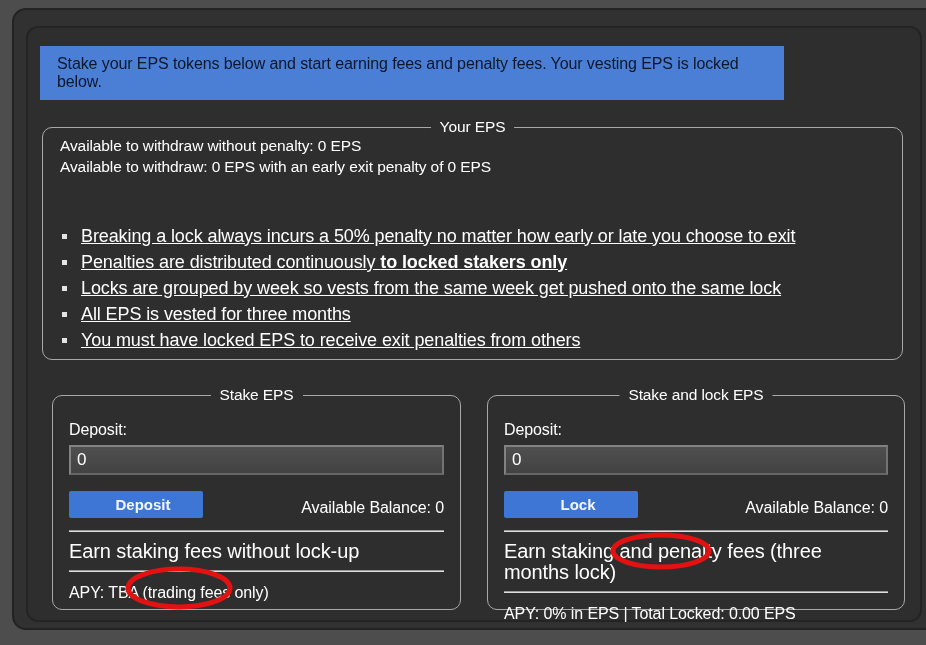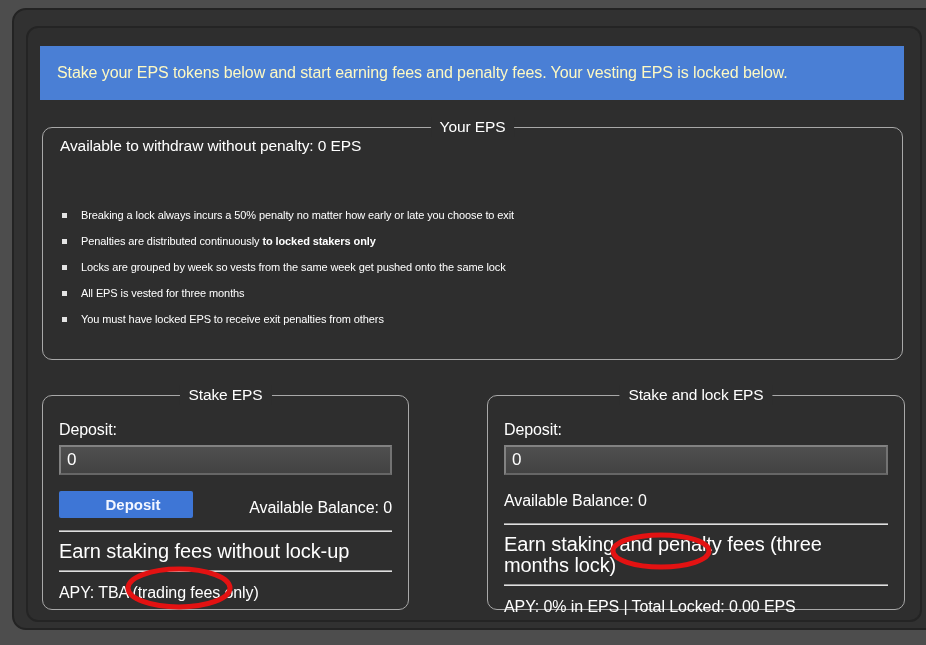--- a/index.html
+++ b/index.html
@@ -14,42 +14,42 @@
     position:absolute;left:12px;top:8px;width:930px;height:622px;
     box-sizing:border-box;background:#313131;
     border:2px solid #232323;border-radius:14px;
   }
   .inner-panel{
     position:absolute;left:26px;top:26px;width:896px;height:596px;
     box-sizing:border-box;background:#2e2e2e;
     border:2px solid #242424;border-radius:12px;
   }
   .banner{
-    position:absolute;left:12px;top:18px;width:864px;height:54px;
+    position:absolute;left:12px;top:18px;width:744px;height:54px;
     box-sizing:border-box;background:var(--banner-blue,#4a7fd5);
     display:flex;align-items:center;padding-left:17px;
-    font-size:16px;color:#fef9c3;
+    font-size:16px;color:#0f172a;
   }
   .fieldset{
     position:absolute;box-sizing:border-box;
     border:1px solid #a8a8a8;border-radius:10px;
   }
   .legend{
     position:absolute;top:-11px;left:50%;transform:translateX(-50%);
     background:#2e2e2e;padding:0 9px;font-size:15.5px;line-height:20px;
     white-space:nowrap;color:#fff;
   }
   .your-eps{left:14px;top:99px;width:861px;height:233px;padding:7px 17px 0;}
   .info-line{font-size:15.5px;line-height:21px;}
   .bullet-list{list-style:none;margin:46px 0 0;padding:0 0 0 2px;}
-  .bullet-list li{display:flex;align-items:center;height:26px;font-size:11px;}
+  .bullet-list li{display:flex;align-items:center;height:26px;font-size:18px;text-decoration:underline;}
   .bullet-marker{flex:none;width:5px;height:5px;background:#e4e4e4;margin-right:14px;}
   .bold-seg{font-weight:700;}
   .stake-box{top:367px;height:215px;padding:16px 16px 0;}
-  .stake-left{left:14px;width:367px;}
+  .stake-left{left:24px;width:409px;}
   .stake-right{left:459px;width:418px;}
   .deposit-label{margin-top:8px;font-size:16px;line-height:20px;}
   .deposit-input{
     display:block;width:100%;box-sizing:border-box;height:30px;margin-top:5px;
     background:linear-gradient(#4f4f4f,#424242);
     border:2px solid #828282;border-bottom-color:#666;border-right-color:#737373;
     color:#fff;font-size:17px;font-family:"Liberation Sans",sans-serif;
     padding:0 6px;outline:none;
   }
   .action-row{
@@ -77,20 +77,21 @@
 
 <div class="inner-panel">
 
   <div class="banner">
     <span>Stake your EPS tokens below and start earning fees and penalty fees. Your vesting EPS is locked below.</span>
   </div>
 
   <div class="fieldset your-eps">
     <span class="legend">Your EPS</span>
     <div class="info-line">Available to withdraw without penalty: 0 EPS</div>
+    <div class="info-line">Available to withdraw: 0 EPS with an early exit penalty of 0 EPS</div>
     <ul class="bullet-list">
       <li>
         <span class="bullet-marker"></span>
         <span><span>Breaking a lock always incurs a 50% penalty no matter how early or late you choose to exit</span><span class="bold-seg"></span></span>
       </li>
       <li>
         <span class="bullet-marker"></span>
         <span><span>Penalties are distributed continuously </span><span class="bold-seg">to locked stakers only</span></span>
       </li>
       <li>
@@ -120,20 +121,21 @@
     <div class="earn-line">Earn staking fees without lock-up</div>
     <hr class="divider second">
     <div class="apy-line">APY: TBA (trading fees only)</div>
   </div>
 
   <div class="fieldset stake-box stake-right">
     <span class="legend">Stake and lock EPS</span>
     <div class="deposit-label">Deposit:</div>
     <input class="deposit-input" type="text" value="0" style="">
     <div class="action-row">
+      <button class="action-button">Lock</button>
       <span class="balance-text">Available Balance: 0</span>
     </div>
     <hr class="divider">
     <div class="earn-line">Earn staking and penalty fees (three months lock)</div>
     <hr class="divider second">
     <div class="apy-line">APY: 0% in EPS | Total Locked: 0.00 EPS</div>
   </div>
 
   <svg class="annotation" style="left:96px;top:537px" width="110" height="46">
     <ellipse cx="55" cy="23" rx="51" ry="19"></ellipse>

